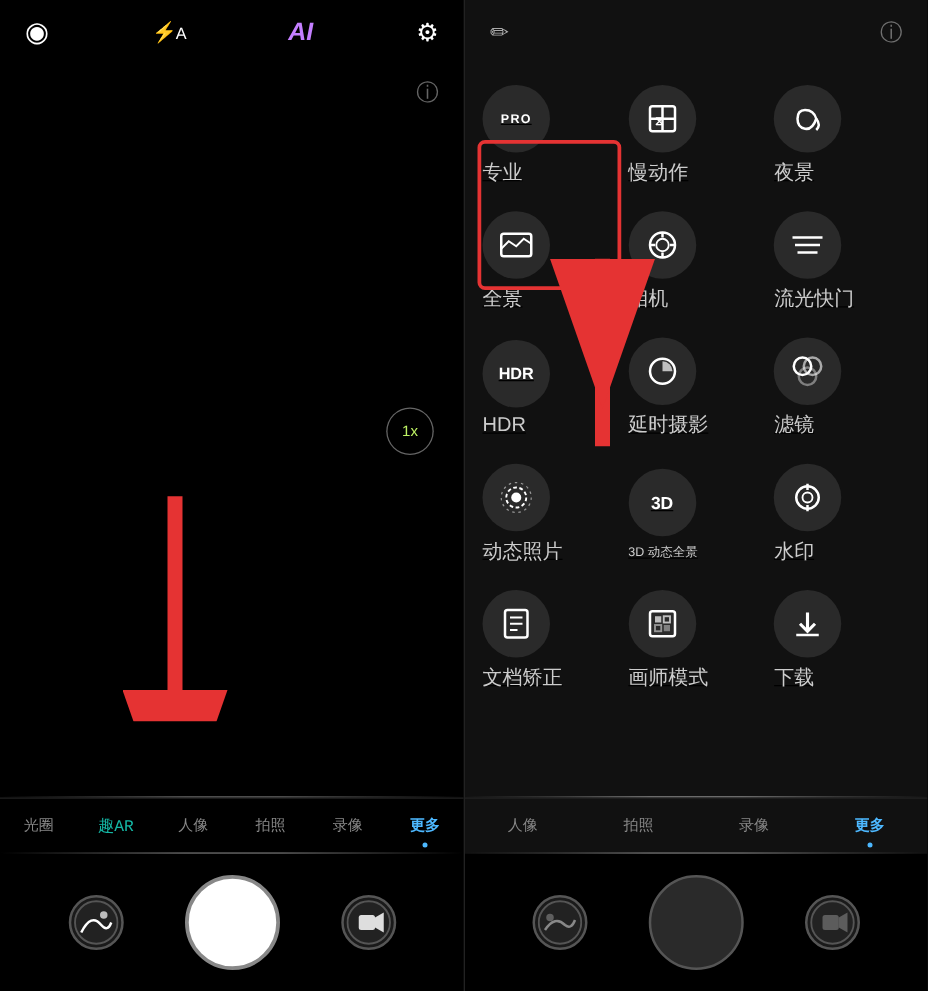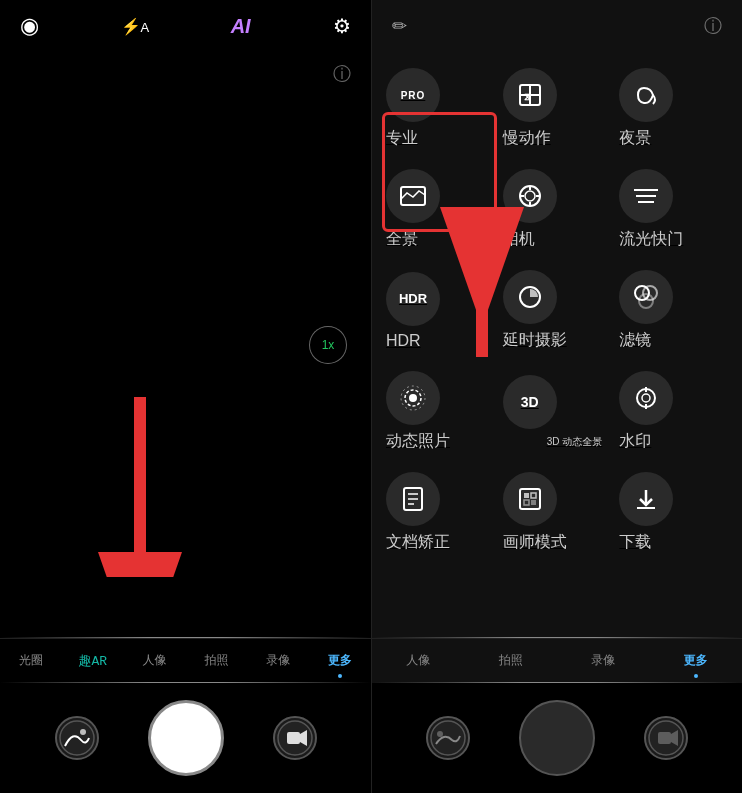--- a/index.html
+++ b/index.html
@@ -64,21 +64,21 @@
     .zoom-btn {
       position: absolute;
       right: 24px;
       top: 50%;
       transform: translateY(-50%);
       width: 38px;
       height: 38px;
       border-radius: 50%;
       border: 1.5px solid rgba(255,255,255,0.4);
       background: rgba(0,0,0,0.5);
-      color: #22c55e;
+      color: #bef264;
       font-size: 12px;
       display: flex;
       align-items: center;
       justify-content: center;
       cursor: pointer;
     }
 
     .info-btn-left {
       position: absolute;
       right: 20px;
@@ -414,21 +414,21 @@
             <circle cx="14" cy="14" r="8" fill="none" stroke="#fff" stroke-width="1.5" stroke-dasharray="3 2"></circle>
             <circle cx="14" cy="14" r="12" fill="none" stroke="#fff" stroke-width="1" stroke-dasharray="2 3" opacity="0.5"></circle>
           </svg>
         </div>
         <span class="mode-label">动态照片</span>
       </div>
       <div class="mode-item">
         <div class="mode-icon-circle">
           <span style="color:#fff;font-size:14px;font-weight:700;">3D</span>
         </div>
-        <span class="mode-label" style="font-size:10px;margin-left:44px;">3D 动态全景</span>
+        <span class="mode-label" style="font-size:10px;">3D 动态全景</span>
       </div>
       <div class="mode-item">
         <div class="mode-icon-circle">
           <svg width="26" height="26" viewBox="0 0 26 26">
             <circle cx="13" cy="13" r="9" fill="none" stroke="#fff" stroke-width="2"></circle>
             <circle cx="13" cy="13" r="4" fill="none" stroke="#fff" stroke-width="1.5"></circle>
             <line x1="13" y1="2" x2="13" y2="7" stroke="#fff" stroke-width="2"></line>
             <line x1="13" y1="19" x2="13" y2="24" stroke="#fff" stroke-width="2"></line>
           </svg>
         </div>

